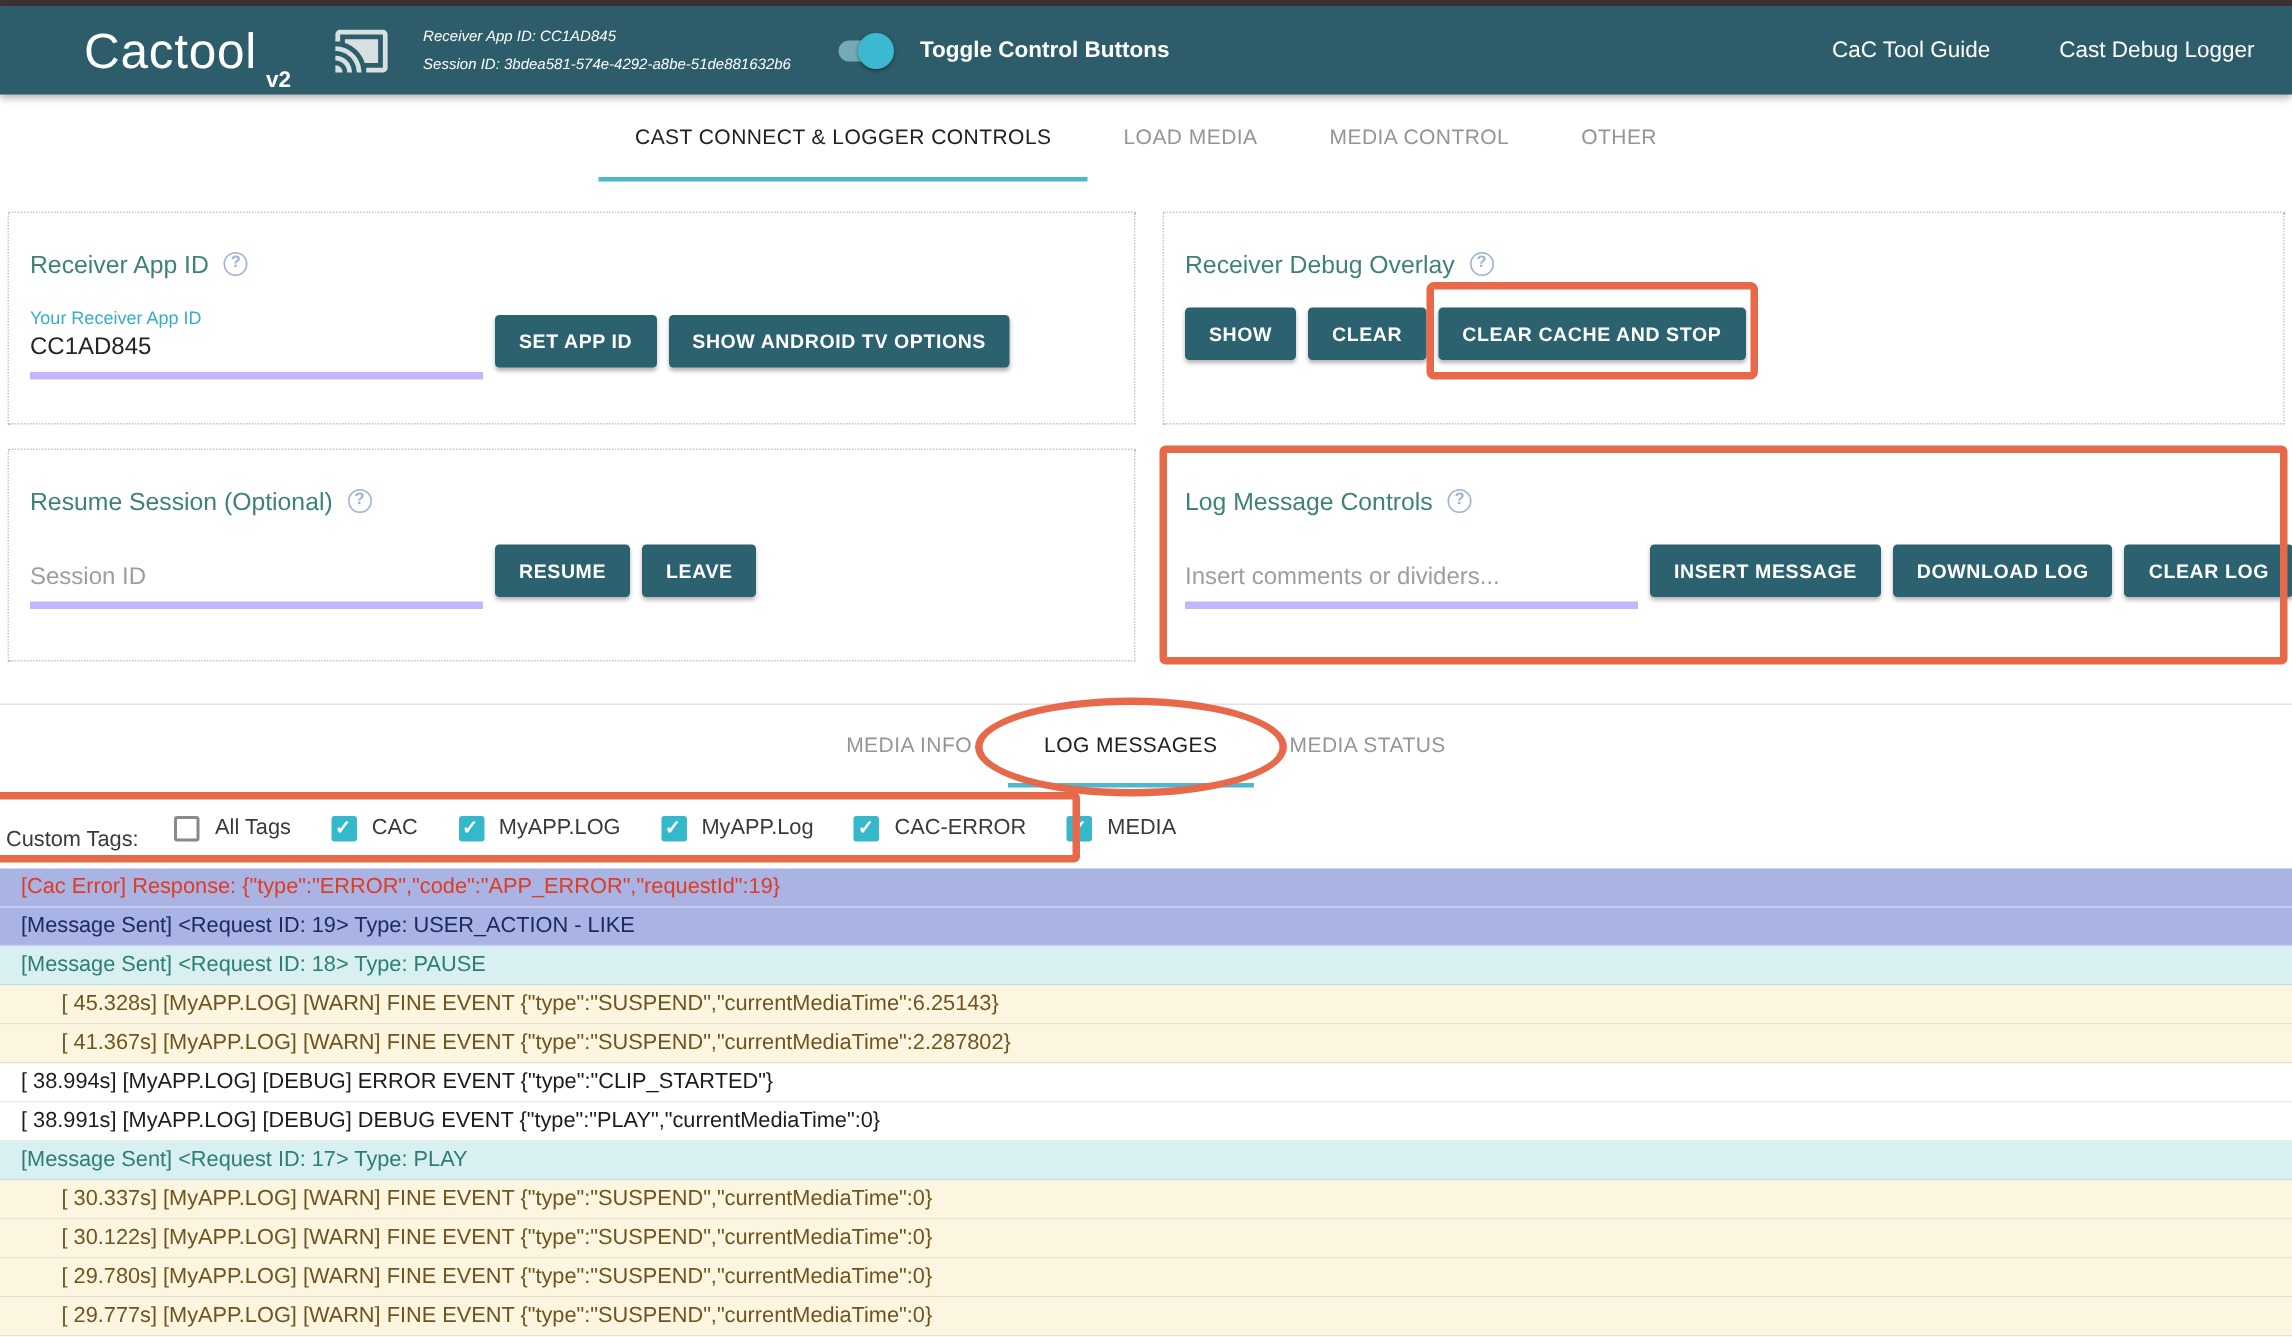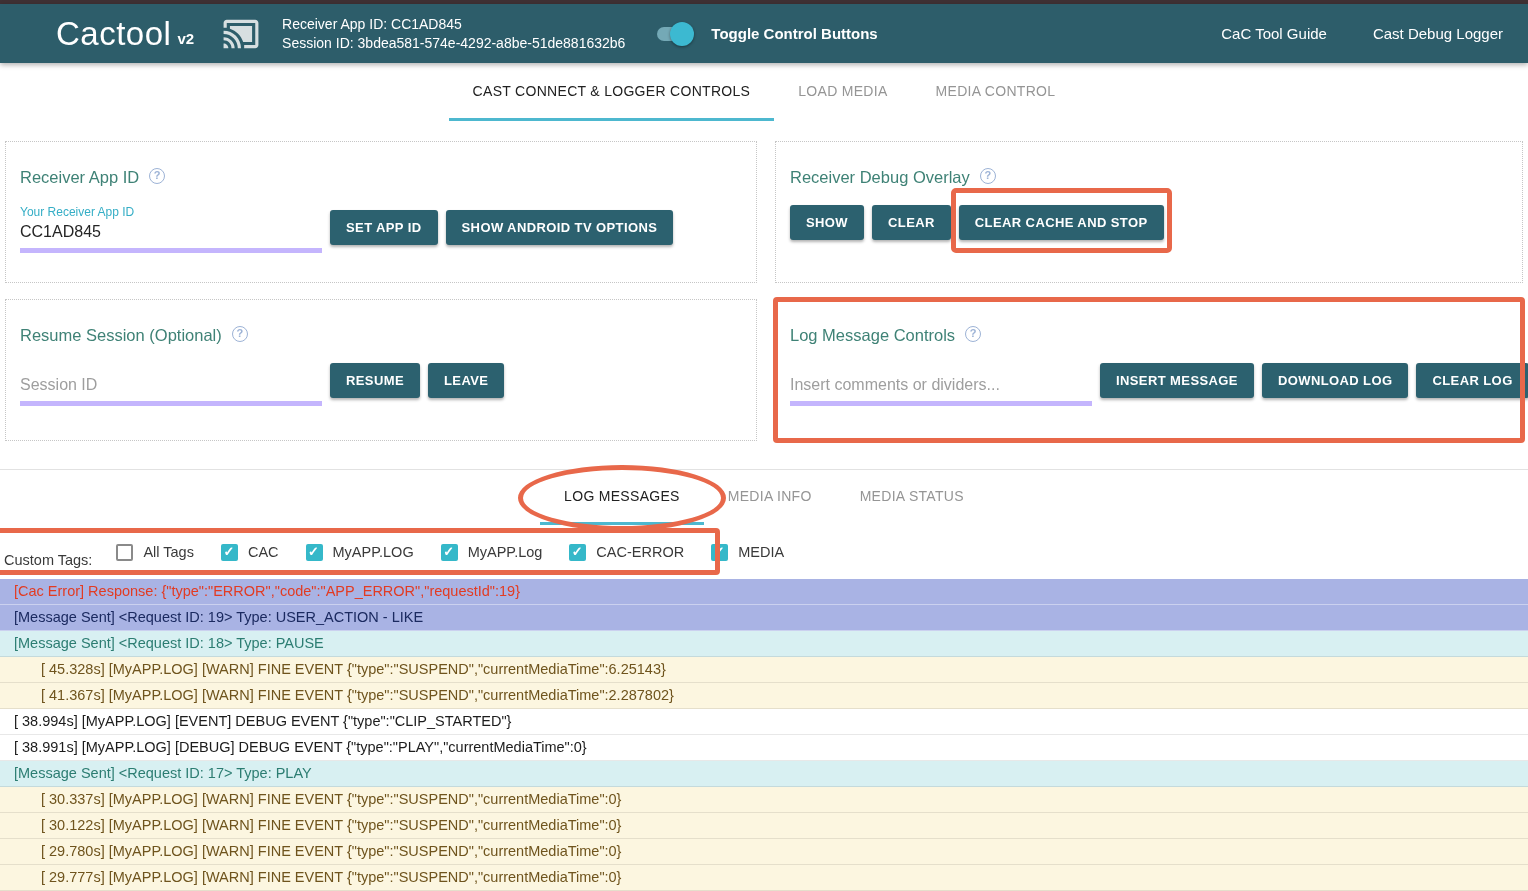--- a/index.html
+++ b/index.html
@@ -10,23 +10,23 @@
   }
   .top-strip { height:4px; background:#3f3134; }
 
   
   .app-header {
     height:59px; background:#2d5d6a; color:#fff;
     display:flex; align-items:center; padding:0 25px 0 56px;
     box-shadow:0 2px 5px rgba(0,0,0,.3); position:relative; z-index:20;
   }
   .logo { font-size:33px; font-weight:400; letter-spacing:.5px; }
-  .logo-version { font-size:15px; font-weight:700; margin-left:6px; position:relative; top:5px; }
+  .logo-version { font-size:15px; font-weight:700; margin-left:6px; position:relative; top:20px; }
   .cast-icon { margin-left:24px; display:flex; align-items:center; }
-  .header-info { margin-left:18px; font-size:14px; line-height:19px; }
+  .header-info { margin-left:18px; font-size:10px; line-height:19px;font-style:italic; }
   .switch { position:relative; width:32px; height:14px; border-radius:7px; background:#74a9b6; margin-left:32px; cursor:pointer; flex:none; }
   .switch .knob { position:absolute; right:-5px; top:-5px; width:24px; height:24px; border-radius:50%; background:#3cb9d1; box-shadow:0 1px 3px rgba(0,0,0,.4); }
   .toggle-label { margin-left:22px; font-size:15px; font-weight:700; }
   .header-links { margin-left:auto; display:flex; gap:46px; font-size:15px; }
   .header-link { cursor:pointer; white-space:nowrap; }
 
   
   .main-tabs { height:58px; display:flex; justify-content:center; align-items:stretch; background:#fff; }
   .main-tab {
     display:flex; align-items:center; padding:0 24px; font-size:14px; letter-spacing:.3px;
@@ -131,20 +131,21 @@
   <nav class="header-links">
     <span class="header-link">CaC Tool Guide</span>
     <span class="header-link">Cast Debug Logger</span>
   </nav>
 </header>
 
 <nav class="main-tabs">
   <div class="main-tab active">CAST CONNECT &amp; LOGGER CONTROLS</div>
   <div class="main-tab">LOAD MEDIA</div>
   <div class="main-tab">MEDIA CONTROL</div>
+  <div class="main-tab">OTHER</div>
 </nav>
 
 <section class="panels">
 
   <div class="panel">
     <div class="panel-title">
       <span>Receiver App ID</span>
       <span class="help-icon"></span>
     </div>
     <div class="panel-body">
@@ -197,25 +198,25 @@
         <input class="line-input" type="text" placeholder="Insert comments or dividers..." style="">
       </div>
       <button class="btn">INSERT MESSAGE</button>
       <button class="btn">DOWNLOAD LOG</button>
       <button class="btn">CLEAR LOG</button>
     </div>
   </div>
 </section>
 
 <nav class="log-tabs">
+  <div class="log-tab">MEDIA INFO</div>
   <div class="log-tab active">
     <span>LOG MESSAGES</span>
     <span class="hl-ellipse"></span>
   </div>
-  <div class="log-tab">MEDIA INFO</div>
   <div class="log-tab">MEDIA STATUS</div>
 </nav>
 
 <div class="tags-bar">
   <span class="hl-tags-box"></span>
   <span class="tags-label">Custom Tags:</span>
 
   <span class="tag-item">
     <span class="cb" data-checked="false"></span>
     <span>All Tags</span>
@@ -241,20 +242,20 @@
     <span>MEDIA</span>
   </span>
 </div>
 
 <div class="log-list">
   <div class="log-row" data-type="error">[Cac Error] Response: {"type":"ERROR","code":"APP_ERROR","requestId":19}</div>
   <div class="log-row" data-type="sent-blue">[Message Sent] &lt;Request ID: 19&gt; Type: USER_ACTION - LIKE</div>
   <div class="log-row" data-type="sent-cyan">[Message Sent] &lt;Request ID: 18&gt; Type: PAUSE</div>
   <div class="log-row" data-type="warn">[ 45.328s] [MyAPP.LOG] [WARN] FINE EVENT {"type":"SUSPEND","currentMediaTime":6.25143}</div>
   <div class="log-row" data-type="warn">[ 41.367s] [MyAPP.LOG] [WARN] FINE EVENT {"type":"SUSPEND","currentMediaTime":2.287802}</div>
-  <div class="log-row" data-type="debug">[ 38.994s] [MyAPP.LOG] [EVENT] DEBUG EVENT {"type":"CLIP_STARTED"}</div>
+  <div class="log-row" data-type="debug">[ 38.994s] [MyAPP.LOG] [DEBUG] ERROR EVENT {"type":"CLIP_STARTED"}</div>
   <div class="log-row" data-type="debug">[ 38.991s] [MyAPP.LOG] [DEBUG] DEBUG EVENT {"type":"PLAY","currentMediaTime":0}</div>
   <div class="log-row" data-type="sent-cyan">[Message Sent] &lt;Request ID: 17&gt; Type: PLAY</div>
   <div class="log-row" data-type="warn">[ 30.337s] [MyAPP.LOG] [WARN] FINE EVENT {"type":"SUSPEND","currentMediaTime":0}</div>
   <div class="log-row" data-type="warn">[ 30.122s] [MyAPP.LOG] [WARN] FINE EVENT {"type":"SUSPEND","currentMediaTime":0}</div>
   <div class="log-row" data-type="warn">[ 29.780s] [MyAPP.LOG] [WARN] FINE EVENT {"type":"SUSPEND","currentMediaTime":0}</div>
   <div class="log-row" data-type="warn">[ 29.777s] [MyAPP.LOG] [WARN] FINE EVENT {"type":"SUSPEND","currentMediaTime":0}</div>
 </div>
 
 </body></html>

